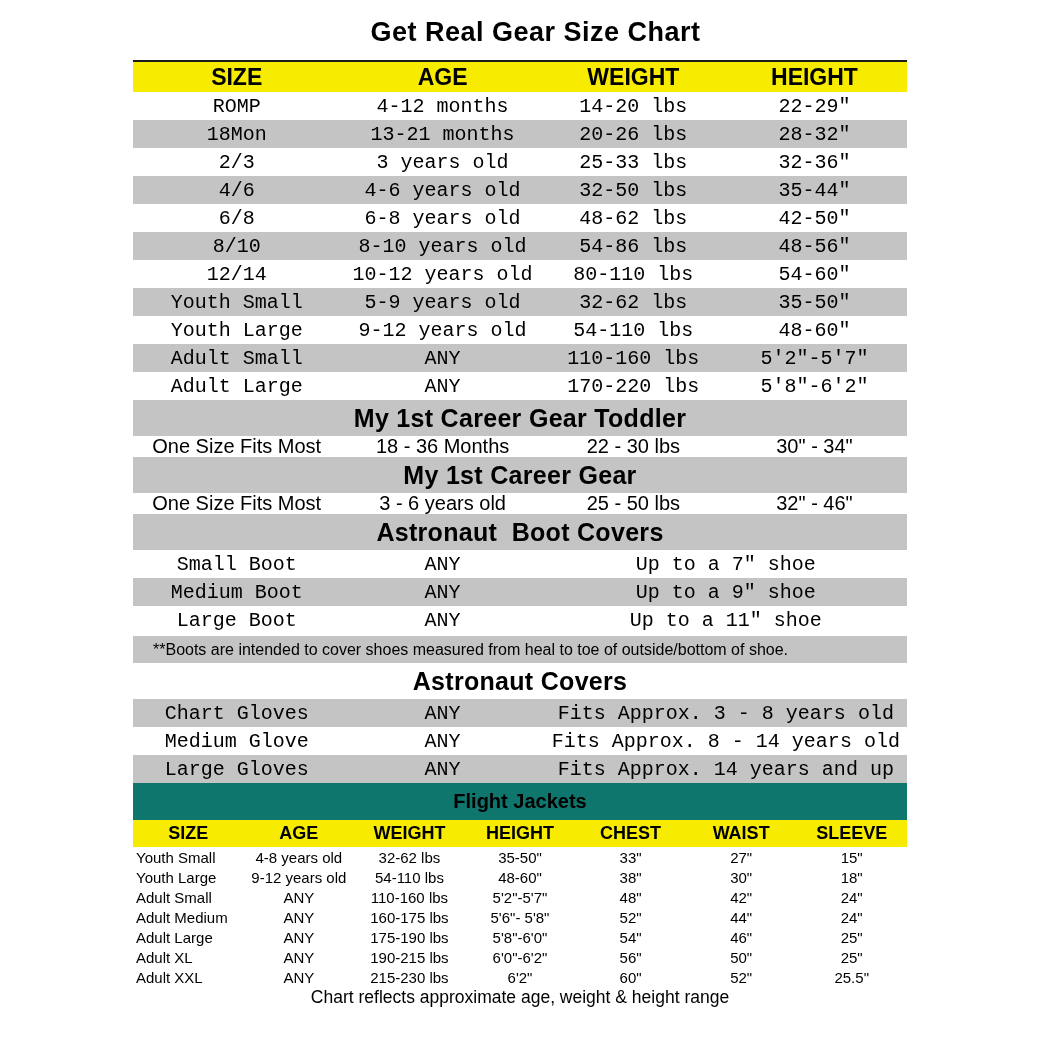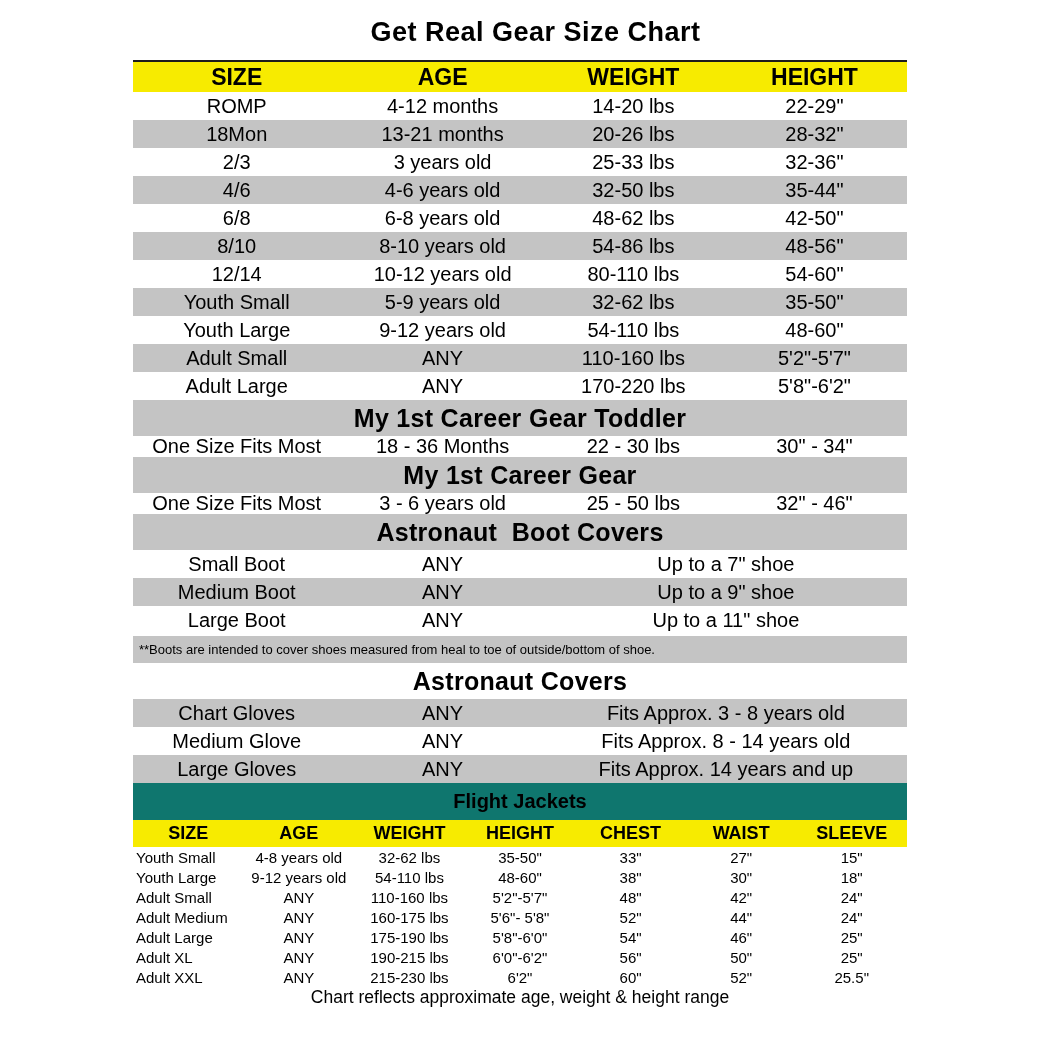--- a/index.html
+++ b/index.html
@@ -44,20 +44,21 @@
     background: #f7eb00;
     height: 30px;
     font-weight: bold;
     font-size: 23px;
   }
   .main-yellow { border-top: 2px solid #1c1c1c; }
   .data-row {
     height: 28px;
     font-size: 20px;
     background: #ffffff;
+    font-family: Liberation Mono, monospace;
   }
   .alt { background: #c4c4c4; }
   .section-title {
     background: #c4c4c4;
     height: 36px;
     display: flex;
     align-items: center;
     justify-content: center;
     font-weight: bold;
     font-size: 25px;
@@ -69,22 +70,22 @@
     height: 21px;
     font-size: 20px;
     background: #ffffff;
   }
   .note-row {
     background: #c4c4c4;
     height: 27px;
     margin-top: 2px;
     display: flex;
     align-items: center;
-    font-size: 13px;
-    padding-left: 6px;
+    font-size: 16px;
+    padding-left: 20px;
     white-space: nowrap;
   }
   .jackets-title {
     background: #0f766e;
     height: 37px;
     display: flex;
     align-items: center;
     justify-content: center;
     font-weight: bold;
     font-size: 20px;

